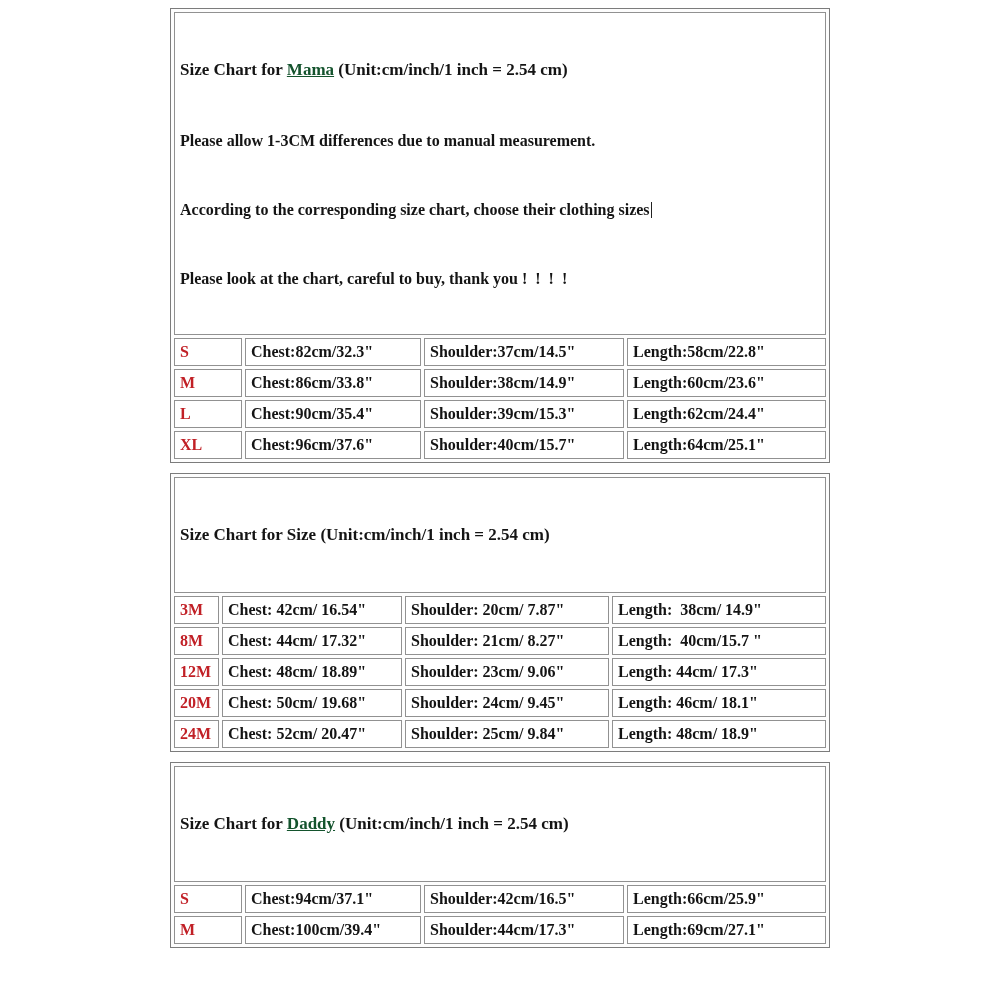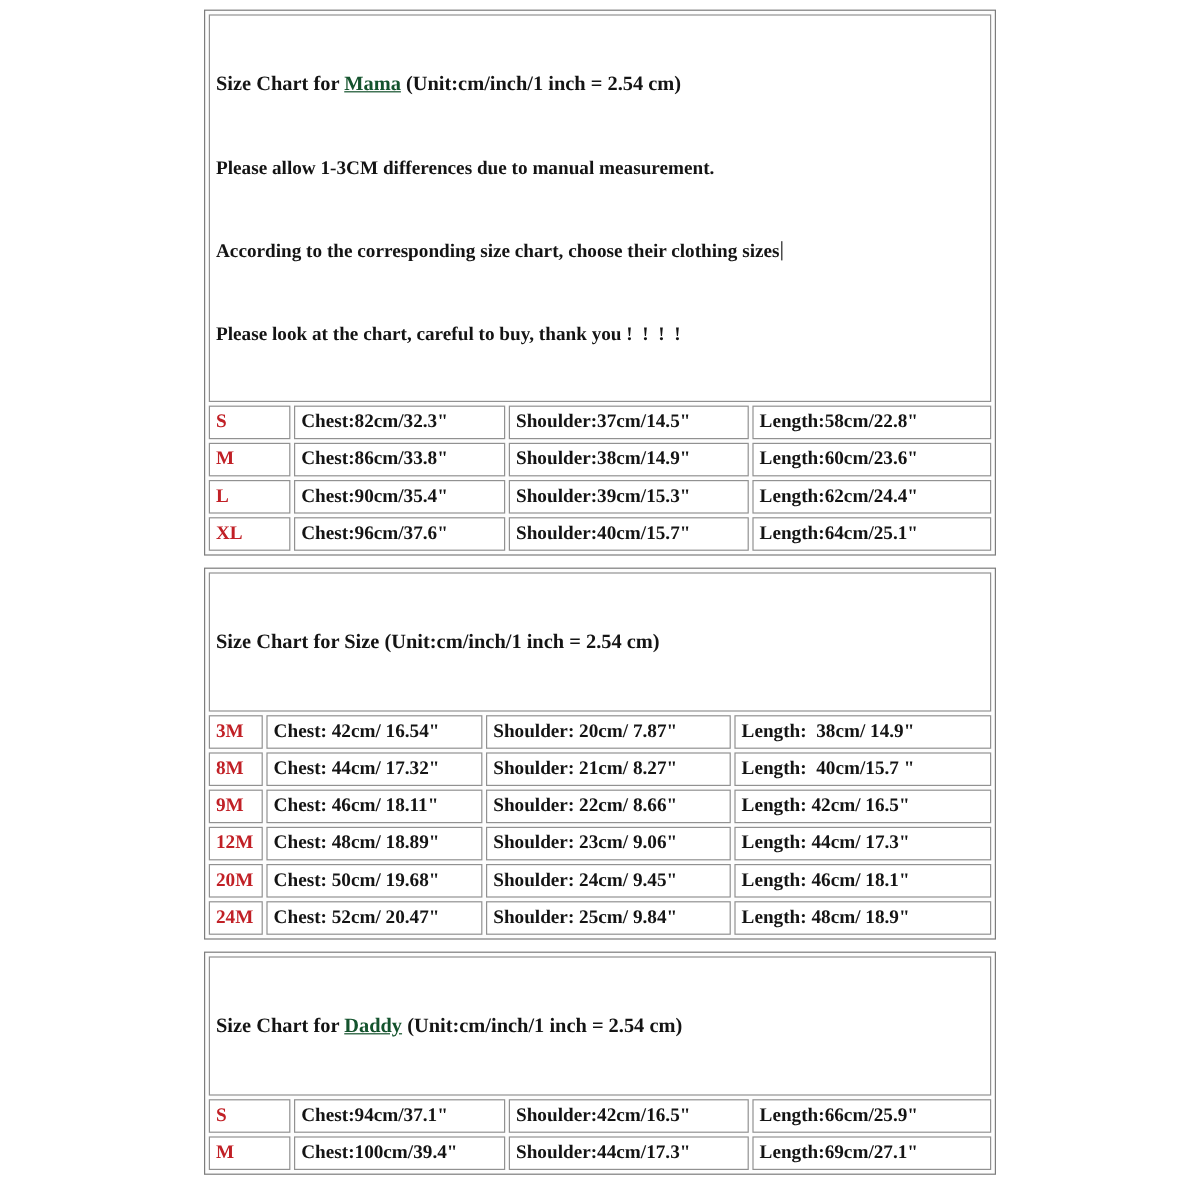--- a/index.html
+++ b/index.html
@@ -101,26 +101,20 @@
           <td>Shoulder: 20cm/ 7.87"</td>
           <td>Length:  38cm/ 14.9"</td>
         </tr>
         <tr>
           <td class="size">8M</td>
           <td>Chest: 44cm/ 17.32"</td>
           <td>Shoulder: 21cm/ 8.27"</td>
           <td>Length:  40cm/15.7 "</td>
         </tr>
         <tr>
-          <td class="size">9M</td>
-          <td>Chest: 46cm/ 18.11"</td>
-          <td>Shoulder: 22cm/ 8.66"</td>
-          <td>Length: 42cm/ 16.5"</td>
-        </tr>
-        <tr>
           <td class="size">12M</td>
           <td>Chest: 48cm/ 18.89"</td>
           <td>Shoulder: 23cm/ 9.06"</td>
           <td>Length: 44cm/ 17.3"</td>
         </tr>
         <tr>
           <td class="size">20M</td>
           <td>Chest: 50cm/ 19.68"</td>
           <td>Shoulder: 24cm/ 9.45"</td>
           <td>Length: 46cm/ 18.1"</td>

